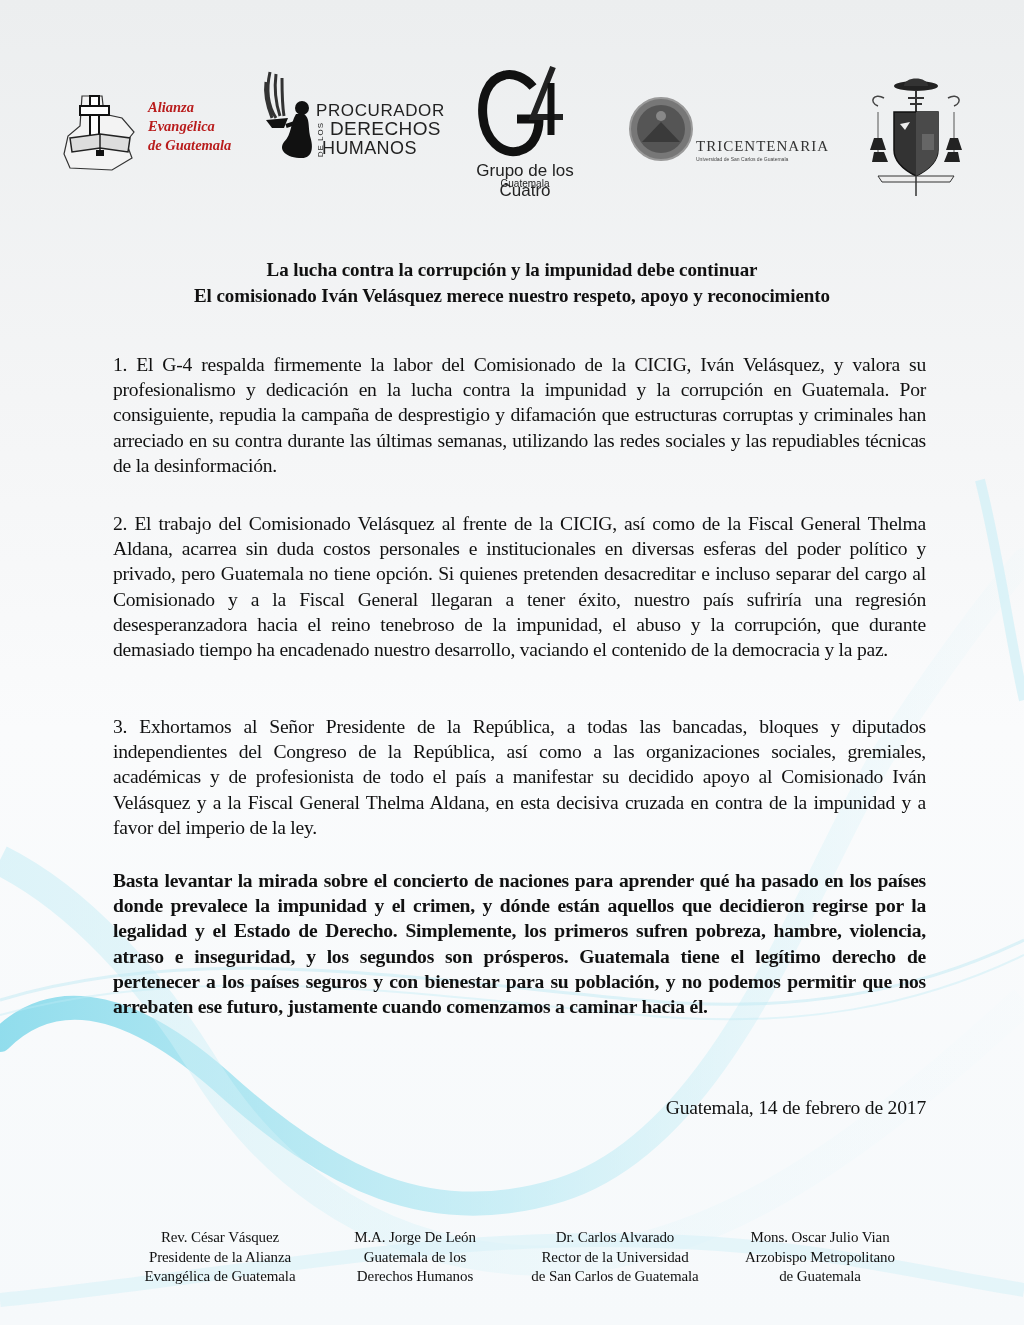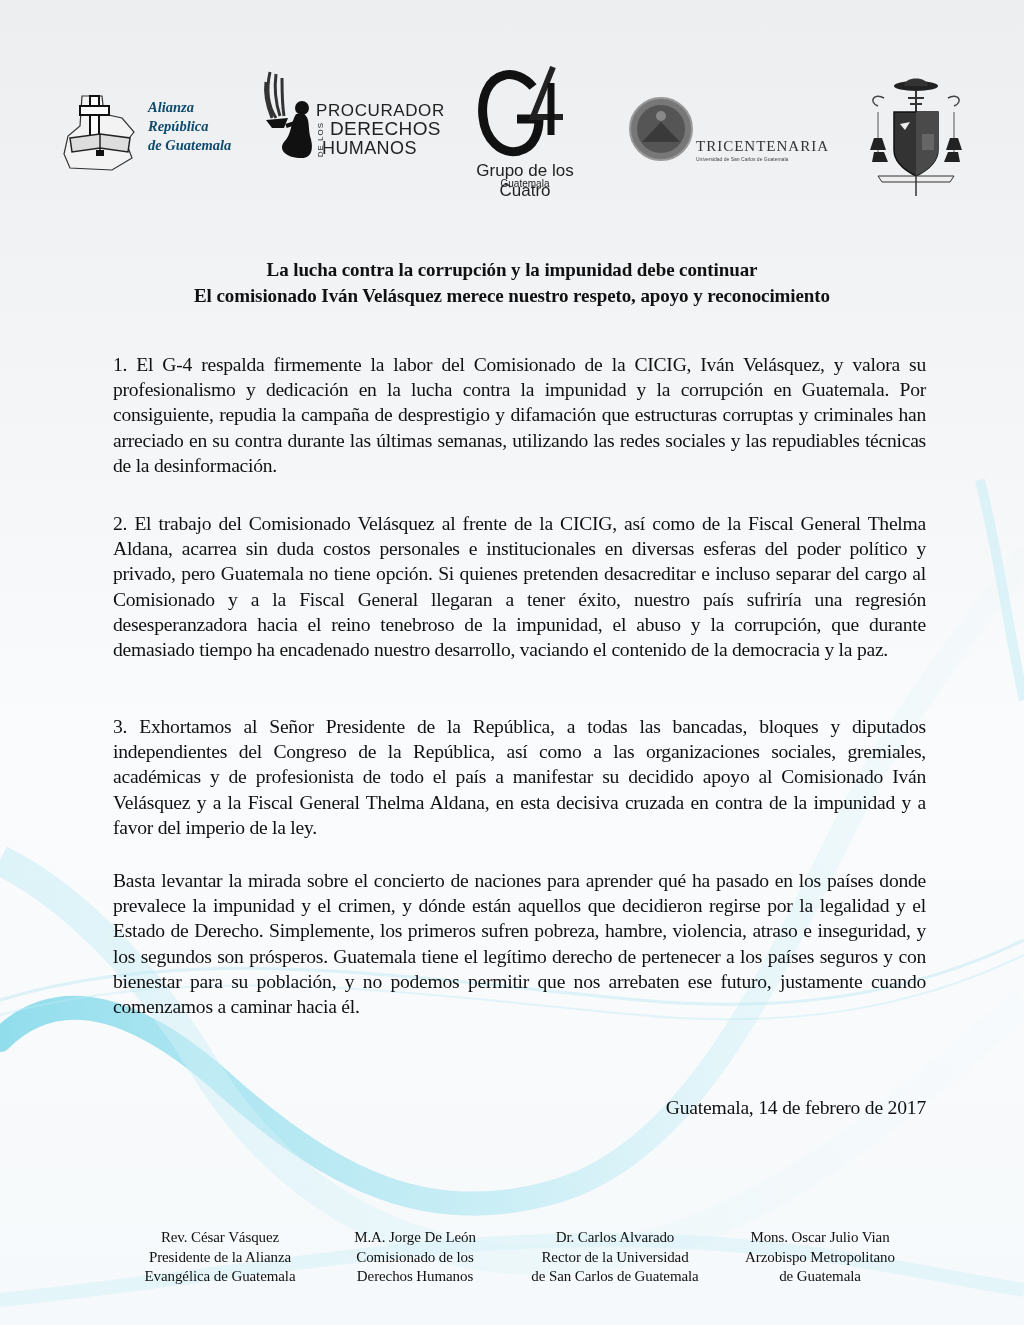--- a/index.html
+++ b/index.html
@@ -11,21 +11,21 @@
     }
     .bg-swoosh { position: absolute; left: 0; top: 0; width: 1024px; height: 1325px; z-index: 0; pointer-events: none; }
     .page { position: absolute; left: 0; top: 0; width: 1024px; height: 1325px; z-index: 1; }
 
     
     .logo { position: absolute; }
     .logo-alianza { left: 60px; top: 92px; width: 190px; height: 80px; }
     .logo-alianza .alianza-text {
       position: absolute; left: 88px; top: 6px;
       font-family: "Liberation Serif", serif; font-style: italic; font-weight: bold;
-      font-size: 14.5px; line-height: 19px; color: #0c4a6e;
+      font-size: 14.5px; line-height: 19px; color: #b91c1c;
     }
     .logo-pdh { left: 262px; top: 70px; width: 190px; height: 90px; }
     .logo-pdh .pdh-lines { position: absolute; left: 54px; top: 32px; font-family: "Liberation Sans", sans-serif; color: #222; }
     .pdh-l1 { font-size: 17px; letter-spacing: 0.6px; line-height: 18px; position: absolute; left: 0; top: 0; white-space: nowrap; }
     .pdh-l2 { font-size: 19px; letter-spacing: 0.4px; line-height: 20px; position: absolute; left: 14px; top: 17px; white-space: nowrap; }
     .pdh-l3 { font-size: 18px; letter-spacing: 0.4px; line-height: 20px; position: absolute; left: 6px; top: 36px; white-space: nowrap; }
     .pdh-vert { position: absolute; left: 0px; top: 20px; font-size: 8px; writing-mode: vertical-rl; transform: rotate(180deg); letter-spacing: 1px; white-space: nowrap; }
     .logo-g4 { left: 455px; top: 65px; width: 140px; height: 135px; }
     .g4-caption { position: absolute; left: 0; width: 140px; text-align: center; font-family: "Liberation Sans", sans-serif; color: #222; }
     .g4-c1 { top: 96px; font-size: 17px; }
@@ -43,21 +43,21 @@
 
     
     .body-text {
       position: absolute; left: 113px; width: 813px;
       font-size: 19.6px; line-height: 25.2px; text-align: justify;
       letter-spacing: -0.25px;
     }
     .p1 { top: 352px; }
     .p2 { top: 511px; }
     .p3 { top: 714px; }
-    .p4 { top: 868px; }
+    .p4 { top: 868px; font-weight: bold; }
 
     .date { position: absolute; right: 98px; top: 1097px; font-size: 19.6px; letter-spacing: -0.2px; }
 
     .sig { position: absolute; top: 1228px; text-align: center; font-size: 15px; line-height: 19.5px; white-space: nowrap; letter-spacing: -0.1px; }
     .sig span { display: block; }
     .sig-1 { left: 120px; width: 200px; }
     .sig-2 { left: 315px; width: 200px; }
     .sig-3 { left: 515px; width: 200px; }
     .sig-4 { left: 720px; width: 200px; }
   </style>
@@ -90,21 +90,21 @@
     <svg width="84" height="80" viewBox="0 0 84 80">
       <path d="M22 4 L42 4 L44 22 L62 26 L74 40 L66 50 L72 66 L52 78 L10 76 L4 62 L8 44 L20 34 Z" fill="#f3f3f3" stroke="#333" stroke-width="1.2"></path>
       <rect x="30" y="4" width="9" height="40" fill="#fff" stroke="#111" stroke-width="2"></rect>
       <rect x="20" y="14" width="29" height="9" fill="#fff" stroke="#111" stroke-width="2"></rect>
       <path d="M10 46 L40 42 L70 46 L68 60 L40 56 L12 60 Z" fill="#ddd" stroke="#222" stroke-width="1.5"></path>
       <line x1="40" y1="42" x2="40" y2="58" stroke="#222" stroke-width="1.5"></line>
       <rect x="36" y="58" width="8" height="6" fill="#111"></rect>
     </svg>
     <div class="alianza-text">
       <div>Alianza</div>
-      <div>República</div>
+      <div>Evangélica</div>
       <div>de Guatemala</div>
     </div>
   </div>
 
   <div class="logo logo-pdh">
     <svg width="56" height="90" viewBox="0 0 56 90">
       <path d="M8 2 C 4 20, 6 36, 14 48 M14 4 C 12 20, 14 34, 18 46 M20 8 C 20 22, 20 34, 22 46 M4 12 C 2 26, 6 38, 10 48" stroke="#333" stroke-width="3" fill="none"></path>
       <path d="M4 50 L26 48 L22 58 L10 58 Z" fill="#111"></path>
       <circle cx="40" cy="38" r="7" fill="#111"></circle>
       <path d="M34 44 C 28 54, 30 64, 22 72 C 16 80, 24 88, 40 88 C 50 88, 52 78, 48 66 C 46 56, 48 48, 42 44 Z" fill="#111"></path>
@@ -169,21 +169,21 @@
 
   <div class="date">Guatemala, 14 de febrero de 2017</div>
 
   <div class="sig sig-1">
     <span>Rev. César Vásquez</span>
     <span>Presidente de la Alianza</span>
     <span>Evangélica de Guatemala</span>
   </div>
   <div class="sig sig-2">
     <span>M.A. Jorge De León</span>
-    <span>Comisionado de los</span>
+    <span>Guatemala de los</span>
     <span>Derechos Humanos</span>
   </div>
   <div class="sig sig-3">
     <span>Dr. Carlos Alvarado</span>
     <span>Rector de la Universidad</span>
     <span>de San Carlos de Guatemala</span>
   </div>
   <div class="sig sig-4">
     <span>Mons. Oscar Julio Vian</span>
     <span>Arzobispo Metropolitano</span>

